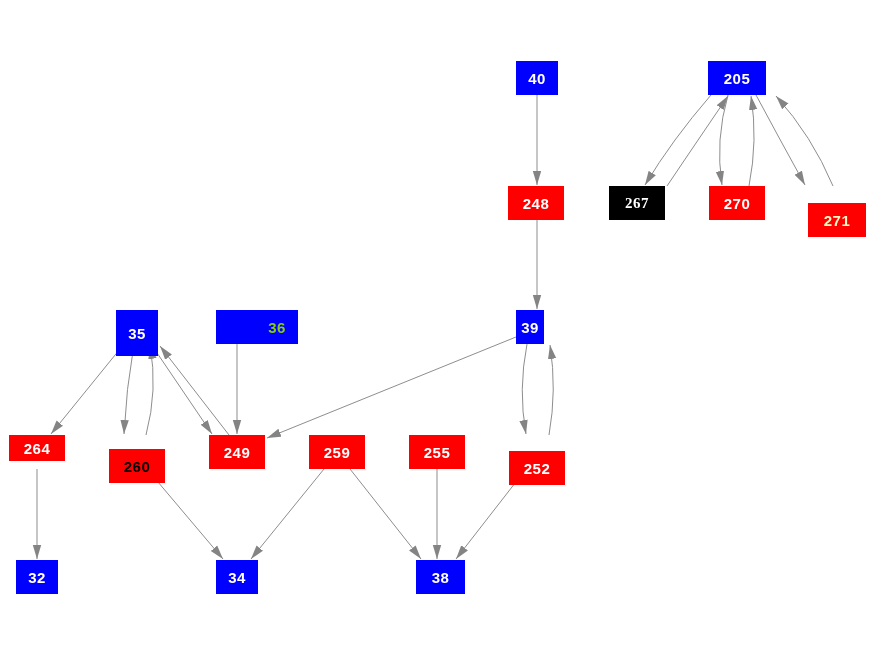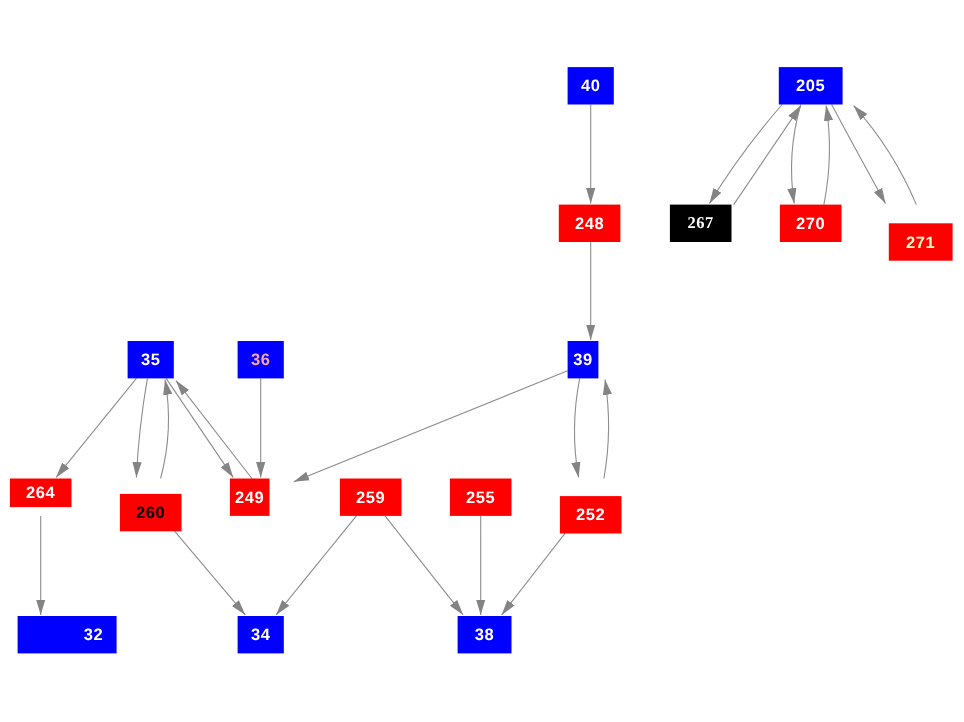--- a/index.html
+++ b/index.html
@@ -77,26 +77,26 @@
         <path d="M526,469 L456,559" class="edge" marker-end="url(#arrow)" style="stroke: rgb(141, 141, 141);"></path>
       </g>
   </svg>
   <div id="nodes">
       <div class="node" style="left: 516px; top: 61px; width: 42px; height: 34px; background: rgb(0, 0, 255); color: rgb(255, 255, 255);">40</div>
       <div class="node" style="left: 708px; top: 61px; width: 58px; height: 34px; background: rgb(0, 0, 255); color: rgb(255, 255, 255);">205</div>
       <div class="node" style="left: 508px; top: 186px; width: 56px; height: 34px; background: rgb(255, 0, 0); color: rgb(255, 255, 255);">248</div>
       <div class="node" style="left: 609px; top: 186px; width: 56px; height: 34px; background: #000000; color: rgb(255, 255, 255); font-family: Liberation Serif, serif;">267</div>
       <div class="node" style="left: 709px; top: 186px; width: 56px; height: 34px; background: rgb(255, 0, 0); color: #ffffff;">270</div>
       <div class="node" style="left: 808px; top: 186px; width: 58px; height: 34px; background: rgb(255, 0, 0); color: #fef9c3; margin-top: 17px;">271</div>
-      <div class="node" style="left: 116px; top: 310px; width: 42px; height: 34px; background: rgb(0, 0, 255); color: rgb(255, 255, 255);">35</div>
-      <div class="node" style="left: 216px; top: 310px; width: 42px; height: 34px; background: rgb(0, 0, 255); color: #fca5a5;">36</div>
+      <div class="node" style="left: 116px; top: 310px; width: 42px; height: 46px; background: rgb(0, 0, 255); color: rgb(255, 255, 255);">35</div>
+      <div class="node" style="left: 216px; top: 310px; width: 42px; height: 34px; background: rgb(0, 0, 255); color: #84cc16; padding-left: 40px;">36</div>
       <div class="node" style="left: 516px; top: 310px; width: 28px; height: 34px; background: rgb(0, 0, 255); color: rgb(255, 255, 255);">39</div>
       <div class="node" style="left: 9px; top: 435px; width: 56px; height: 26px; background: rgb(255, 0, 0); color: #ffffff;">264</div>
       <div class="node" style="left: 109px; top: 449px; width: 56px; height: 34px; background: rgb(255, 0, 0); color: #000000;">260</div>
-      <div class="node" style="left: 209px; top: 435px; width: 36px; height: 34px; background: rgb(255, 0, 0); color: rgb(255, 255, 255);">249</div>
+      <div class="node" style="left: 209px; top: 435px; width: 56px; height: 34px; background: rgb(255, 0, 0); color: rgb(255, 255, 255);">249</div>
       <div class="node" style="left: 309px; top: 435px; width: 56px; height: 34px; background: rgb(255, 0, 0); color: rgb(255, 255, 255);">259</div>
       <div class="node" style="left: 409px; top: 435px; width: 56px; height: 34px; background: rgb(255, 0, 0); color: rgb(255, 255, 255);">255</div>
       <div class="node" style="left: 509px; top: 435px; width: 56px; height: 34px; background: rgb(255, 0, 0); color: rgb(255, 255, 255); margin-top: 16px;">252</div>
-      <div class="node" style="left: 16px; top: 560px; width: 42px; height: 34px; background: rgb(0, 0, 255); color: rgb(255, 255, 255); padding-left: 48px;">32</div>
+      <div class="node" style="left: 16px; top: 560px; width: 42px; height: 34px; background: rgb(0, 0, 255); color: rgb(255, 255, 255);">32</div>
       <div class="node" style="left: 216px; top: 560px; width: 42px; height: 34px; background: rgb(0, 0, 255); color: rgb(255, 255, 255);">34</div>
       <div class="node" style="left: 416px; top: 560px; width: 49px; height: 34px; background: rgb(0, 0, 255); color: rgb(255, 255, 255);">38</div>
     </div>
 </div>
 
 </body></html>

